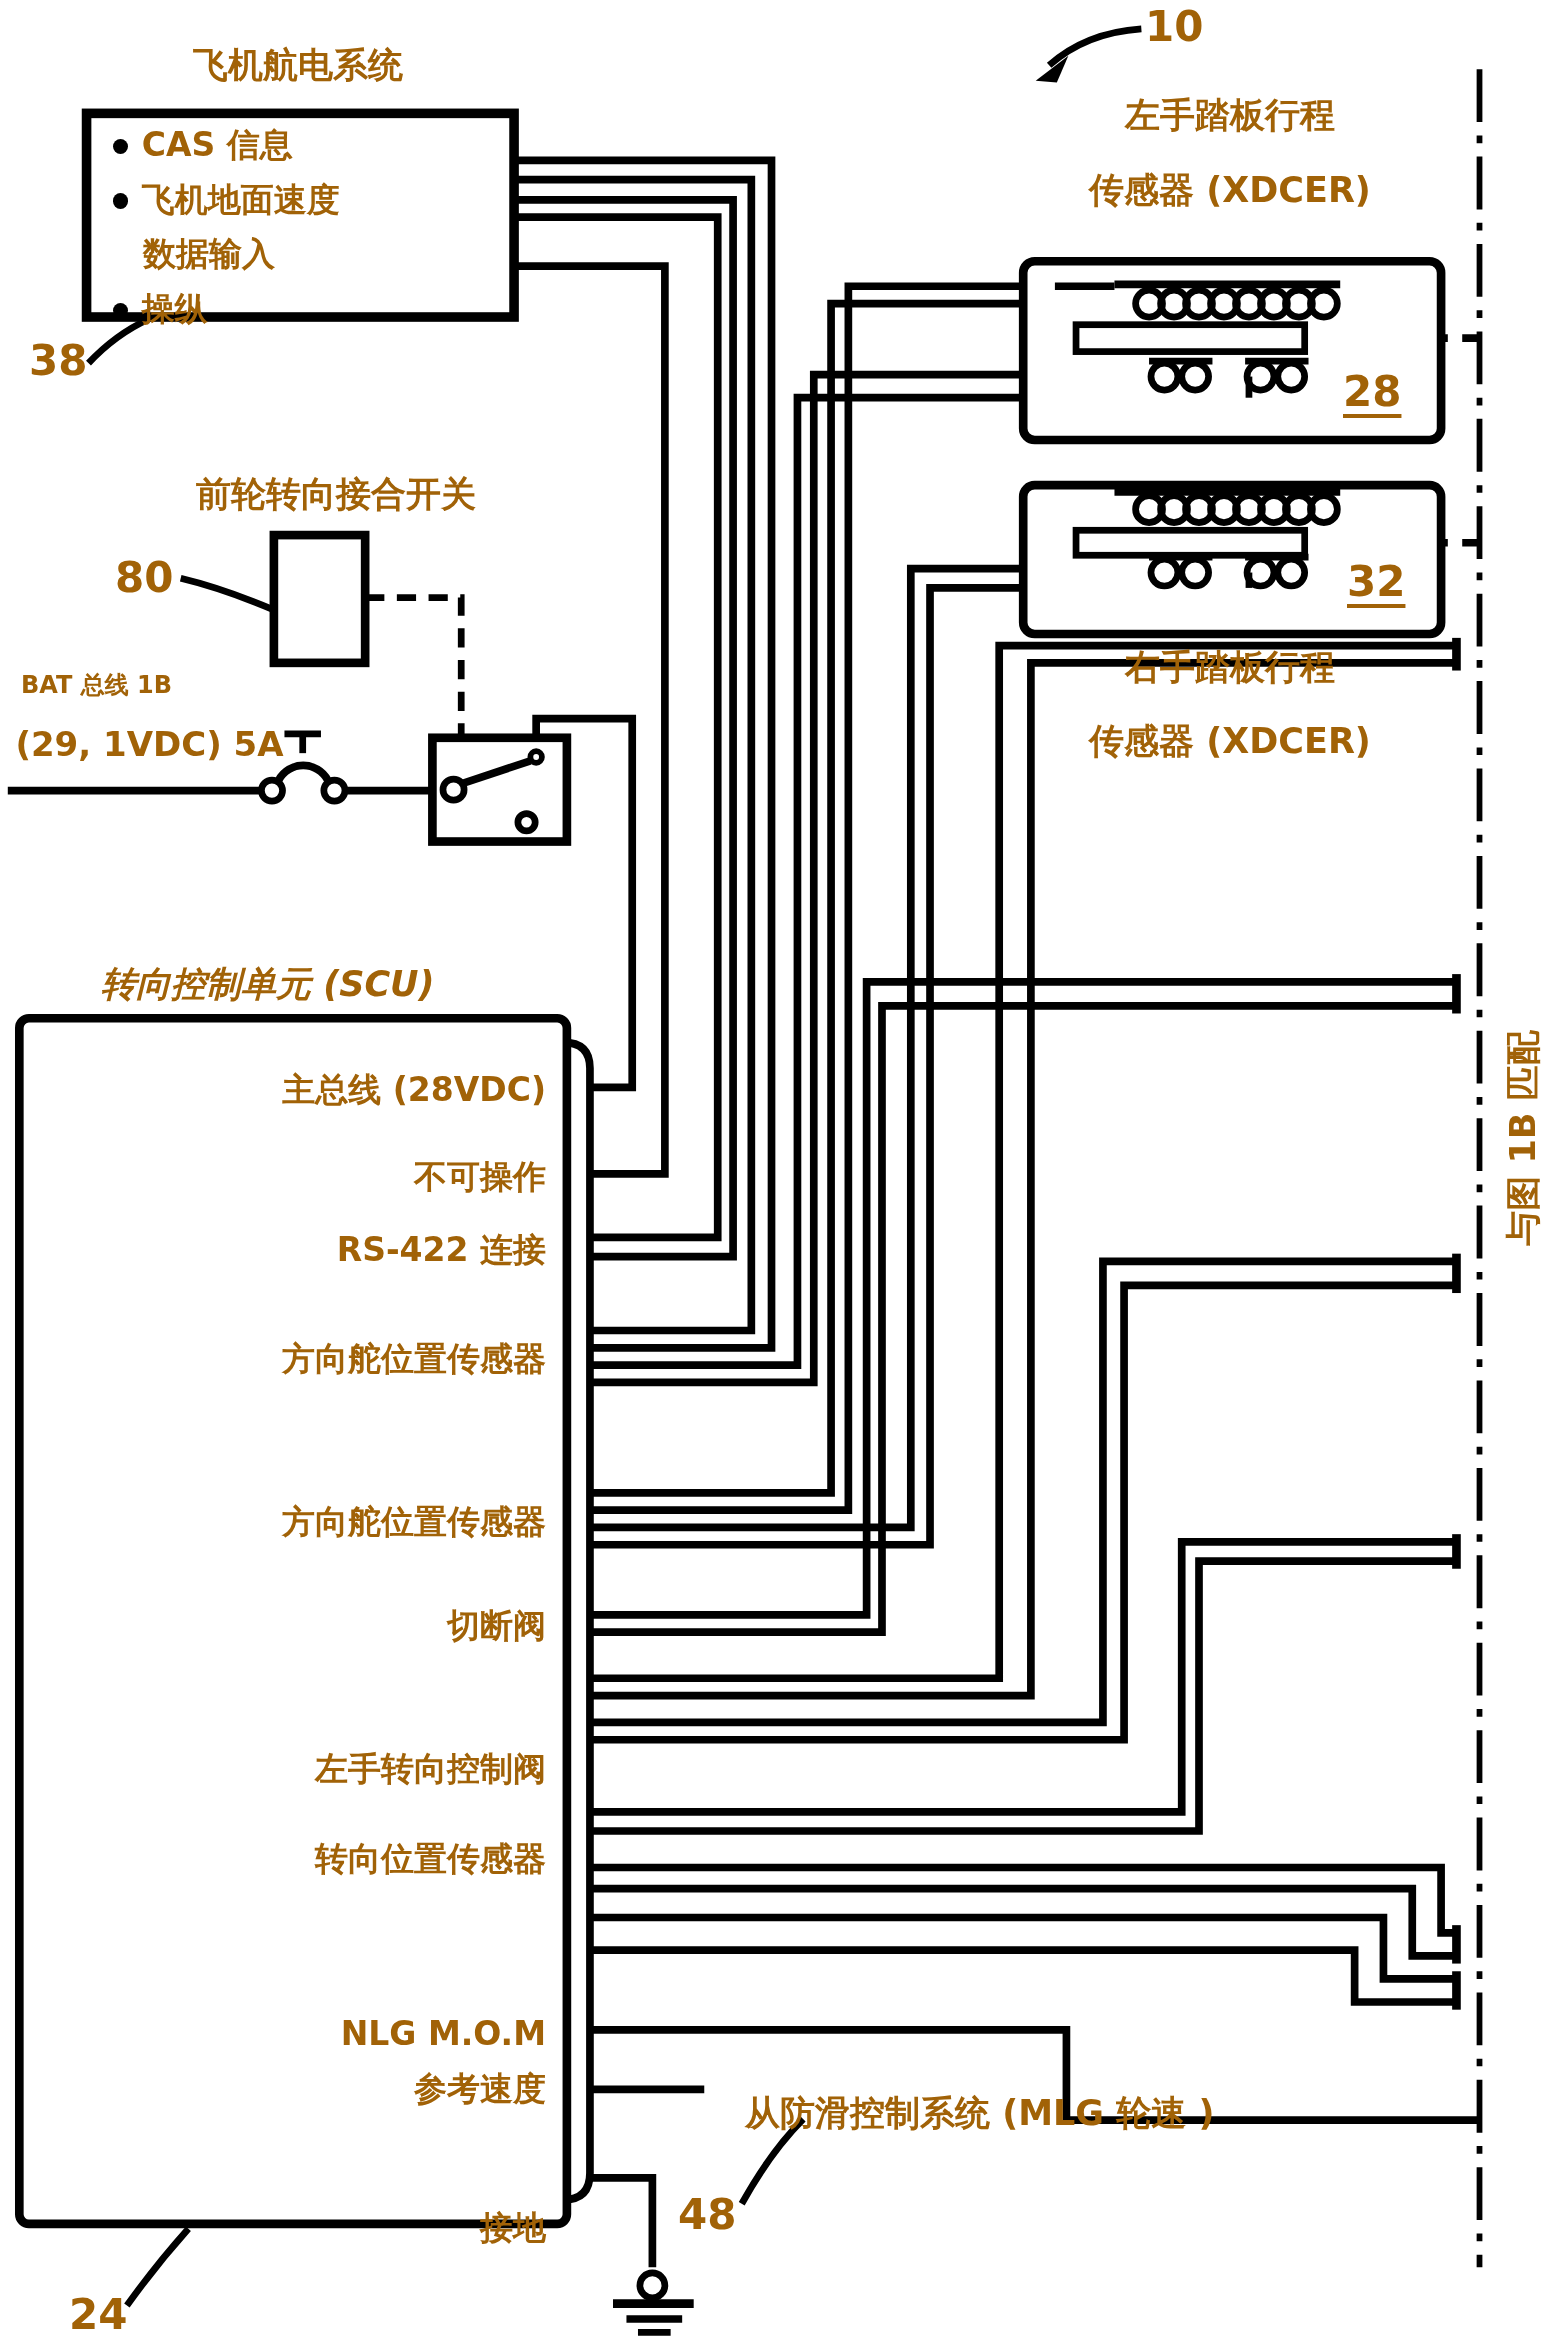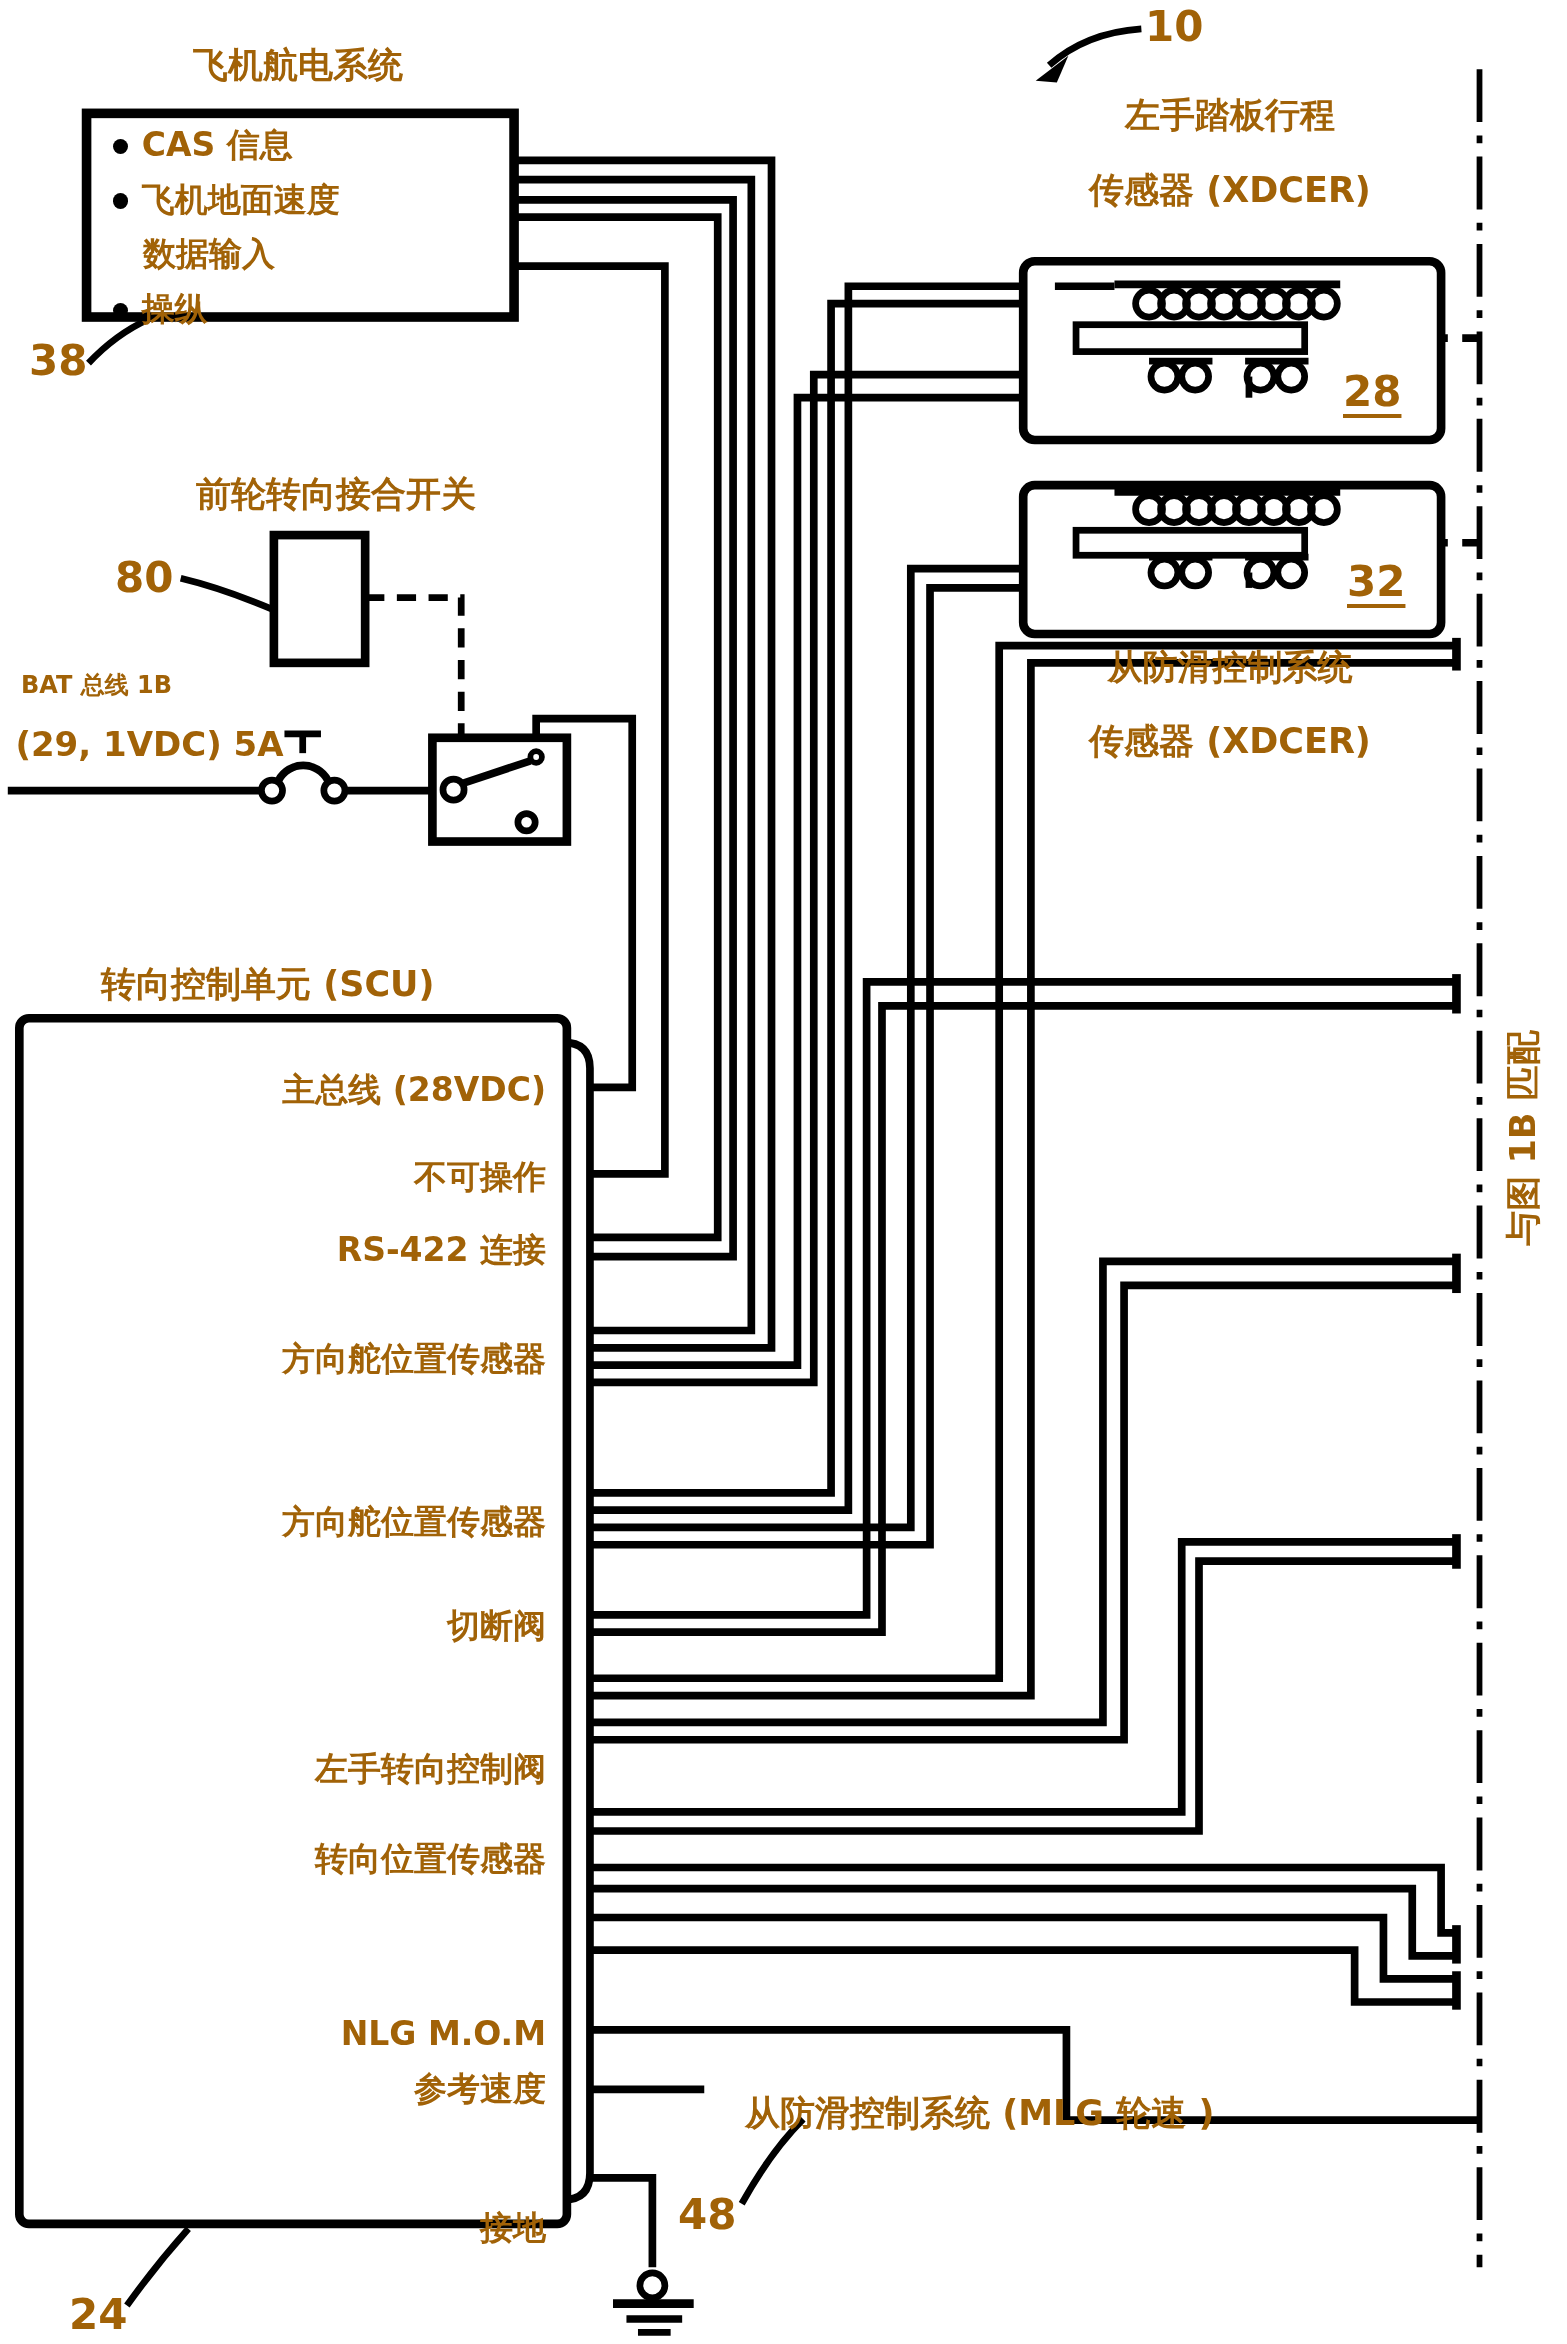--- a/index.html
+++ b/index.html
@@ -169,42 +169,42 @@
   </div>
 
   <div class="lbl num" style="left:29px;top:338px;">38</div>
 
   <div class="lbl cjk ctr" style="left:144px;top:475px;width:384px;">前轮转向接合开关</div>
   <div class="lbl num" style="left:115px;top:555px;">80</div>
 
   <div class="lbl" style="left:21px;top:672px;font-size:24px;text-align:right;">BAT 总线 1B</div>
   <div class="lbl" style="left:15.4px;top:726px;font-size:34px;">(29, 1VDC) 5A</div>
 
-  <div class="lbl cjk" style="left:101px;top:965px;">转向控制单元 (SCU)</div>
+  <div class="lbl cjk" style="left:101px;top:965px;font-style:italic;">转向控制单元 (SCU)</div>
 
   <div class="pin" style="top:1068px;">主总线 (28VDC)</div>
   <div class="pin" style="top:1155px;">不可操作</div>
   <div class="pin" style="top:1228px;">RS-422 连接</div>
   <div class="pin" style="top:1337px;">方向舵位置传感器</div>
   <div class="pin" style="top:1500px;">方向舵位置传感器</div>
   <div class="pin" style="top:1604px;">切断阀</div>
   <div class="pin" style="top:1747px;">左手转向控制阀</div>
   <div class="pin" style="top:1837px;">转向位置传感器</div>
   <div class="pin" style="top:2014px;">NLG M.O.M</div>
   <div class="pin" style="top:2067px;">参考速度</div>
   <div class="pin" style="top:2160px;margin-top:46px;">接地</div>
 
   <div class="lbl num" style="left:69px;top:2292px;">24</div>
 
   <div class="lbl cjk ctr" style="left:1038px;top:96px;width:384px;">左手踏板行程</div>
   <div class="lbl cjk ctr" style="left:1038px;top:171px;width:384px;">传感器 (XDCER)</div>
   <div class="lbl refnum" style="left:1343px;top:369px;">28</div>
 
   <div class="lbl refnum" style="left:1347px;top:559px;">32</div>
-  <div class="lbl cjk ctr" style="left:1038px;top:648px;width:384px;">从防滑控制系统</div>
+  <div class="lbl cjk ctr" style="left:1038px;top:648px;width:384px;">右手踏板行程</div>
   <div class="lbl cjk ctr" style="left:1038px;top:722px;width:384px;">传感器 (XDCER)</div>
 
   <div class="lbl num" style="left:1145px;top:3.8px;">10</div>
 
   <div class="lbl cjk" style="left:745px;top:2094px;">从防滑控制系统 (MLG 轮速 )</div>
   <div class="lbl num" style="left:678px;top:2192px;">48</div>
 
   <div class="lbl cjk ctr rot" style="left:1403px;top:1119px;width:240px;height:38px;">与图 1B 匹配</div>
 </div>
 

